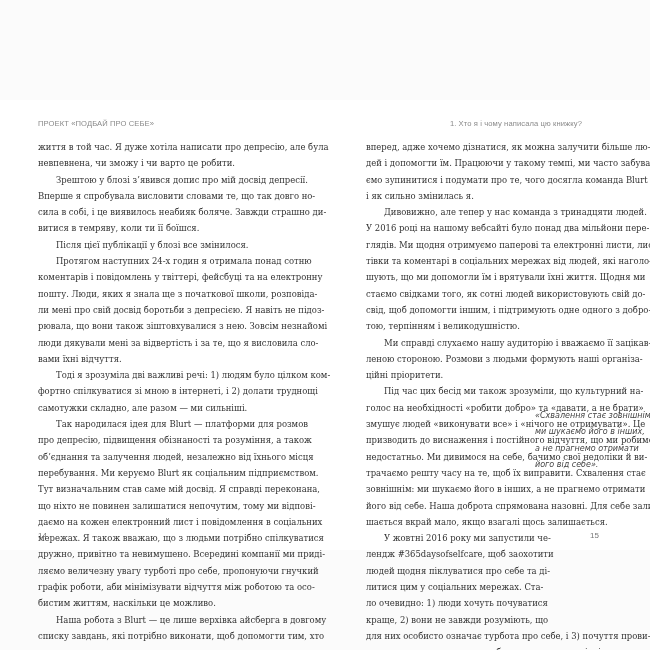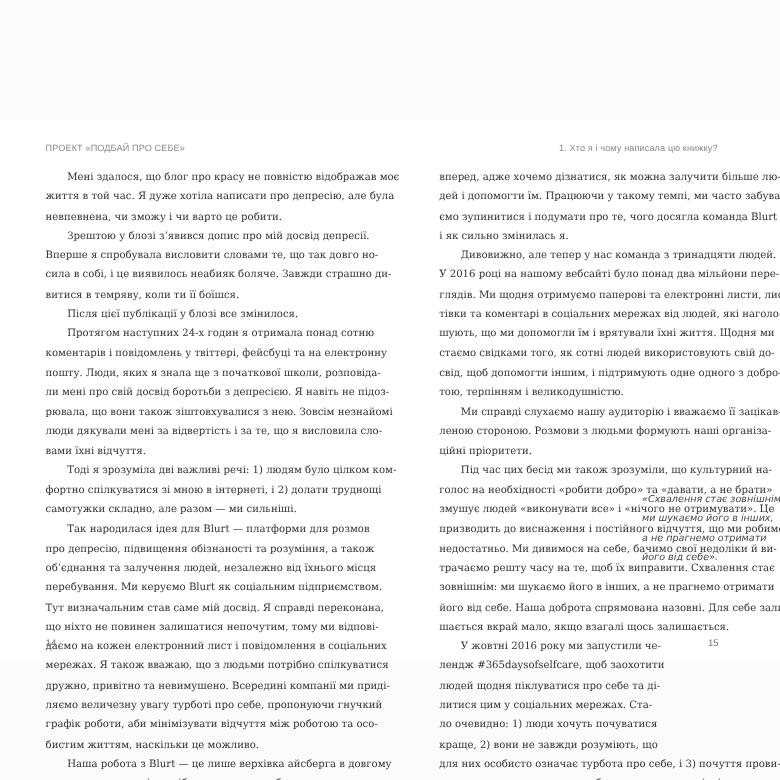--- a/index.html
+++ b/index.html
@@ -13,21 +13,21 @@
     position:absolute; left:0; top:100px; width:650px; height:450px;
     background:#ffffff;
   }
   .running-head {
     position:absolute; top:119px;
     font-family:"Liberation Sans", sans-serif;
     font-size:7.6px; color:#8a8a8a; letter-spacing:0.1px;
     white-space:nowrap;
   }
   .rh-left { left:38px; }
-  .rh-right { right:52px; text-align:right; }
+  .rh-right { right:68px; text-align:right; }
   .column {
     position:absolute; top:139px;
     font-size:8.45px; line-height:16.3px;
     color:#333;
   }
   .col-left { left:38px; width:270px; }
   .col-right { left:366px; width:233px; }
   .line {
     display:block; white-space:nowrap;
     text-align:justify; text-align-last:justify;
@@ -53,21 +53,20 @@
 </style>
 </head>
 <body>
 
 <div class="spread"></div>
 
 <div class="running-head rh-left">ПРОЕКТ «ПОДБАЙ ПРО СЕБЕ»</div>
 <div class="running-head rh-right">1. Хто я і чому написала цю книжку?</div>
 
 <div class="column col-left" id="col-left">
-    <span class="line indent">Мені здалося, що блог про красу не повністю відображав моє</span>
     <span class="line">життя в той час. Я дуже хотіла написати про депресію, але була</span>
     <span class="line last">невпевнена, чи зможу і чи варто це робити.</span>
     <span class="line indent">Зрештою у блозі з’явився допис про мій досвід депресії.</span>
     <span class="line">Вперше я спробувала висловити словами те, що так довго но-</span>
     <span class="line">сила в собі, і це виявилось неабияк боляче. Завжди страшно ди-</span>
     <span class="line last">витися в темряву, коли ти її боїшся.</span>
     <span class="line indent last">Після цієї публікації у блозі все змінилося.</span>
     <span class="line indent">Протягом наступних 24-х годин я отримала понад сотню</span>
     <span class="line">коментарів і повідомлень у твіттері, фейсбуці та на електронну</span>
     <span class="line">пошту. Люди, яких я знала ще з початкової школи, розповіда-</span>

